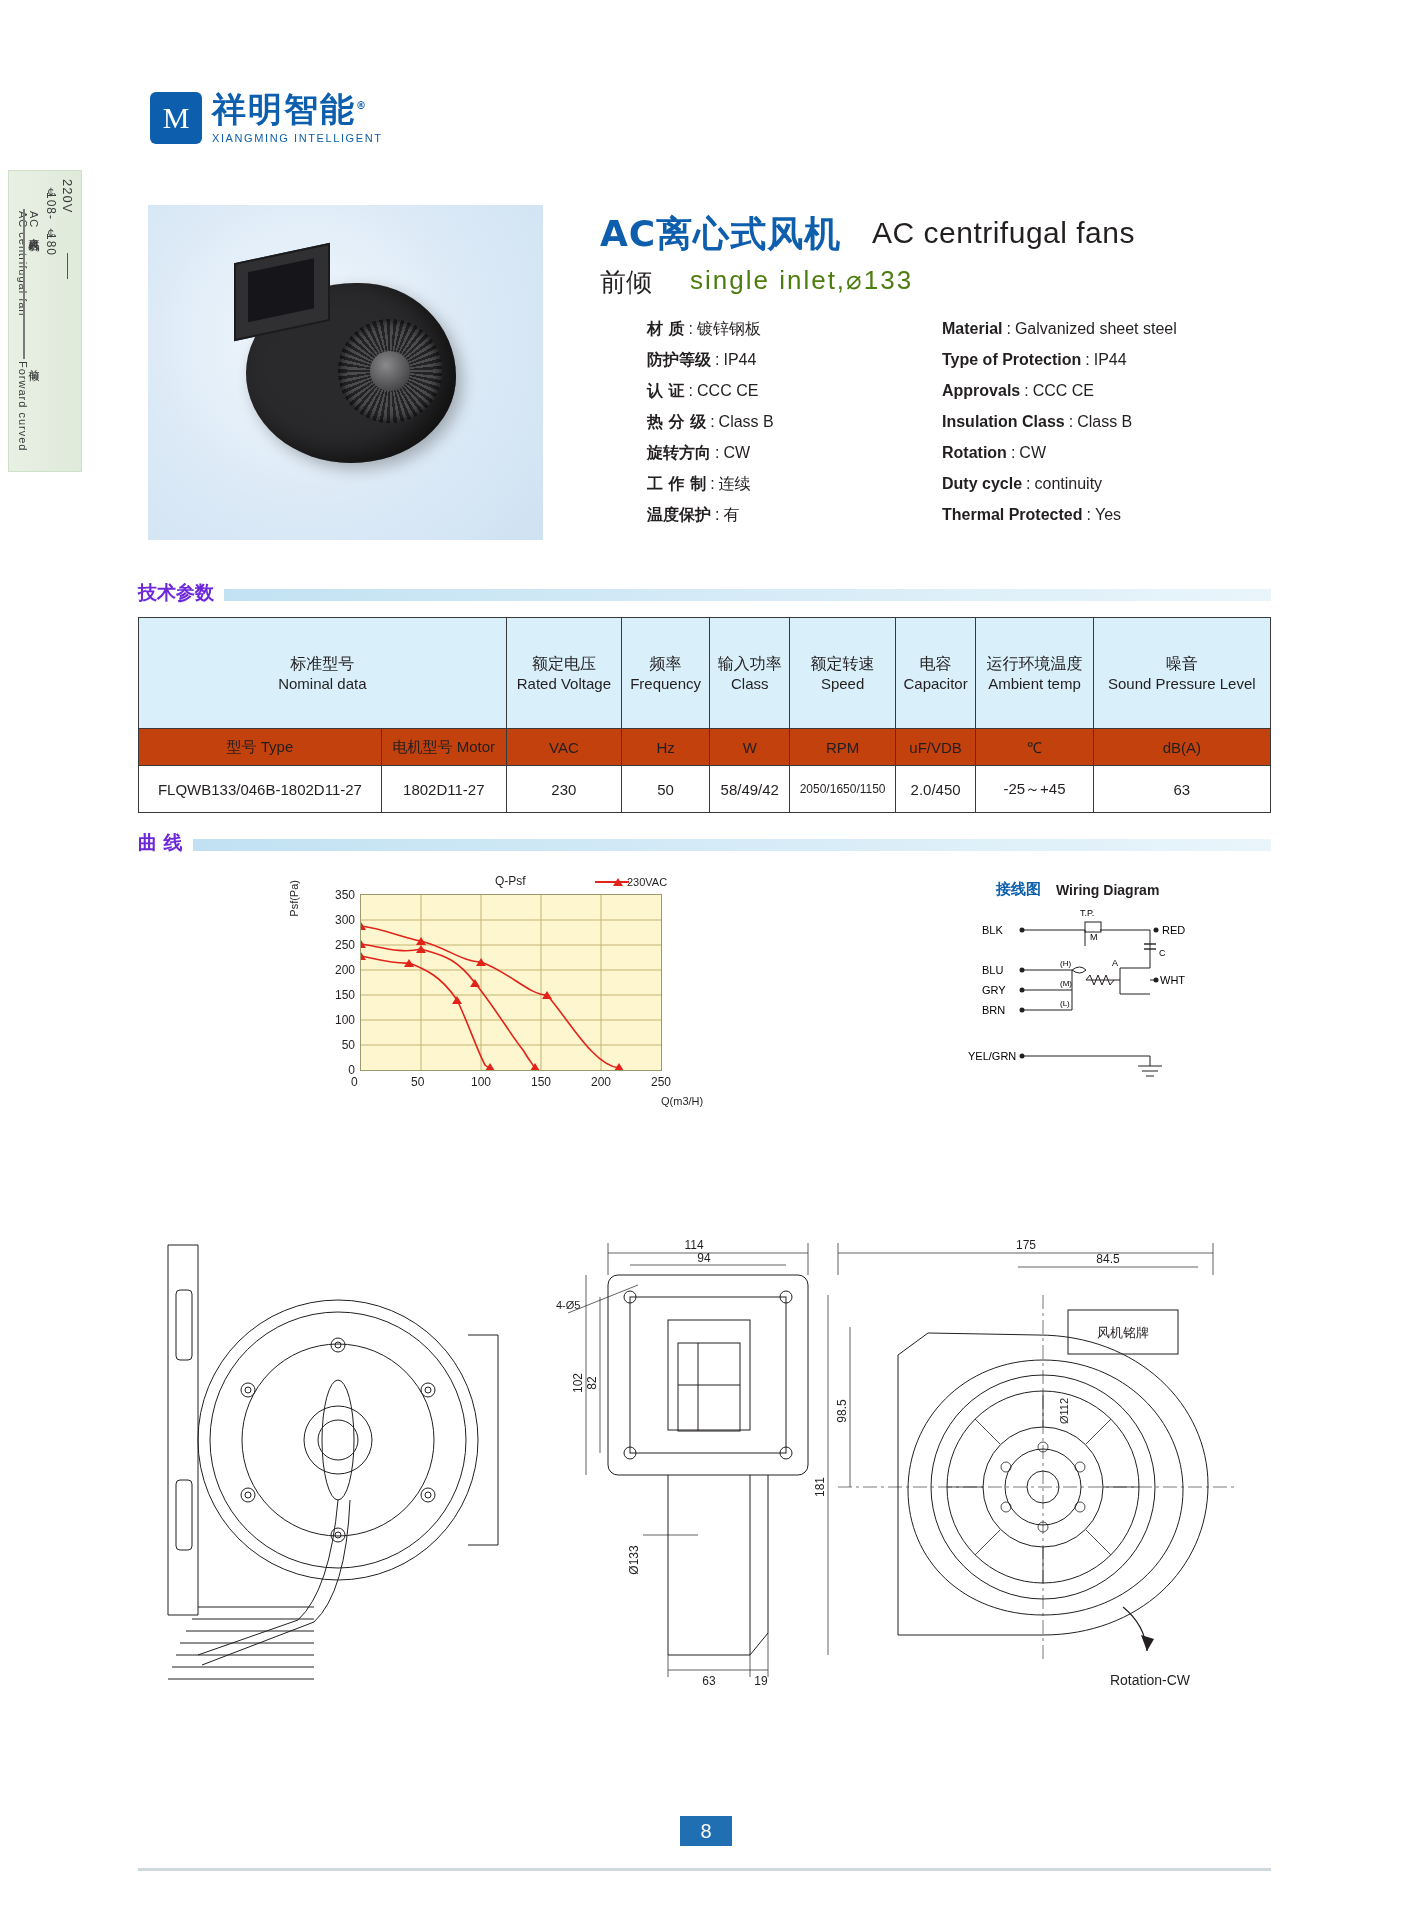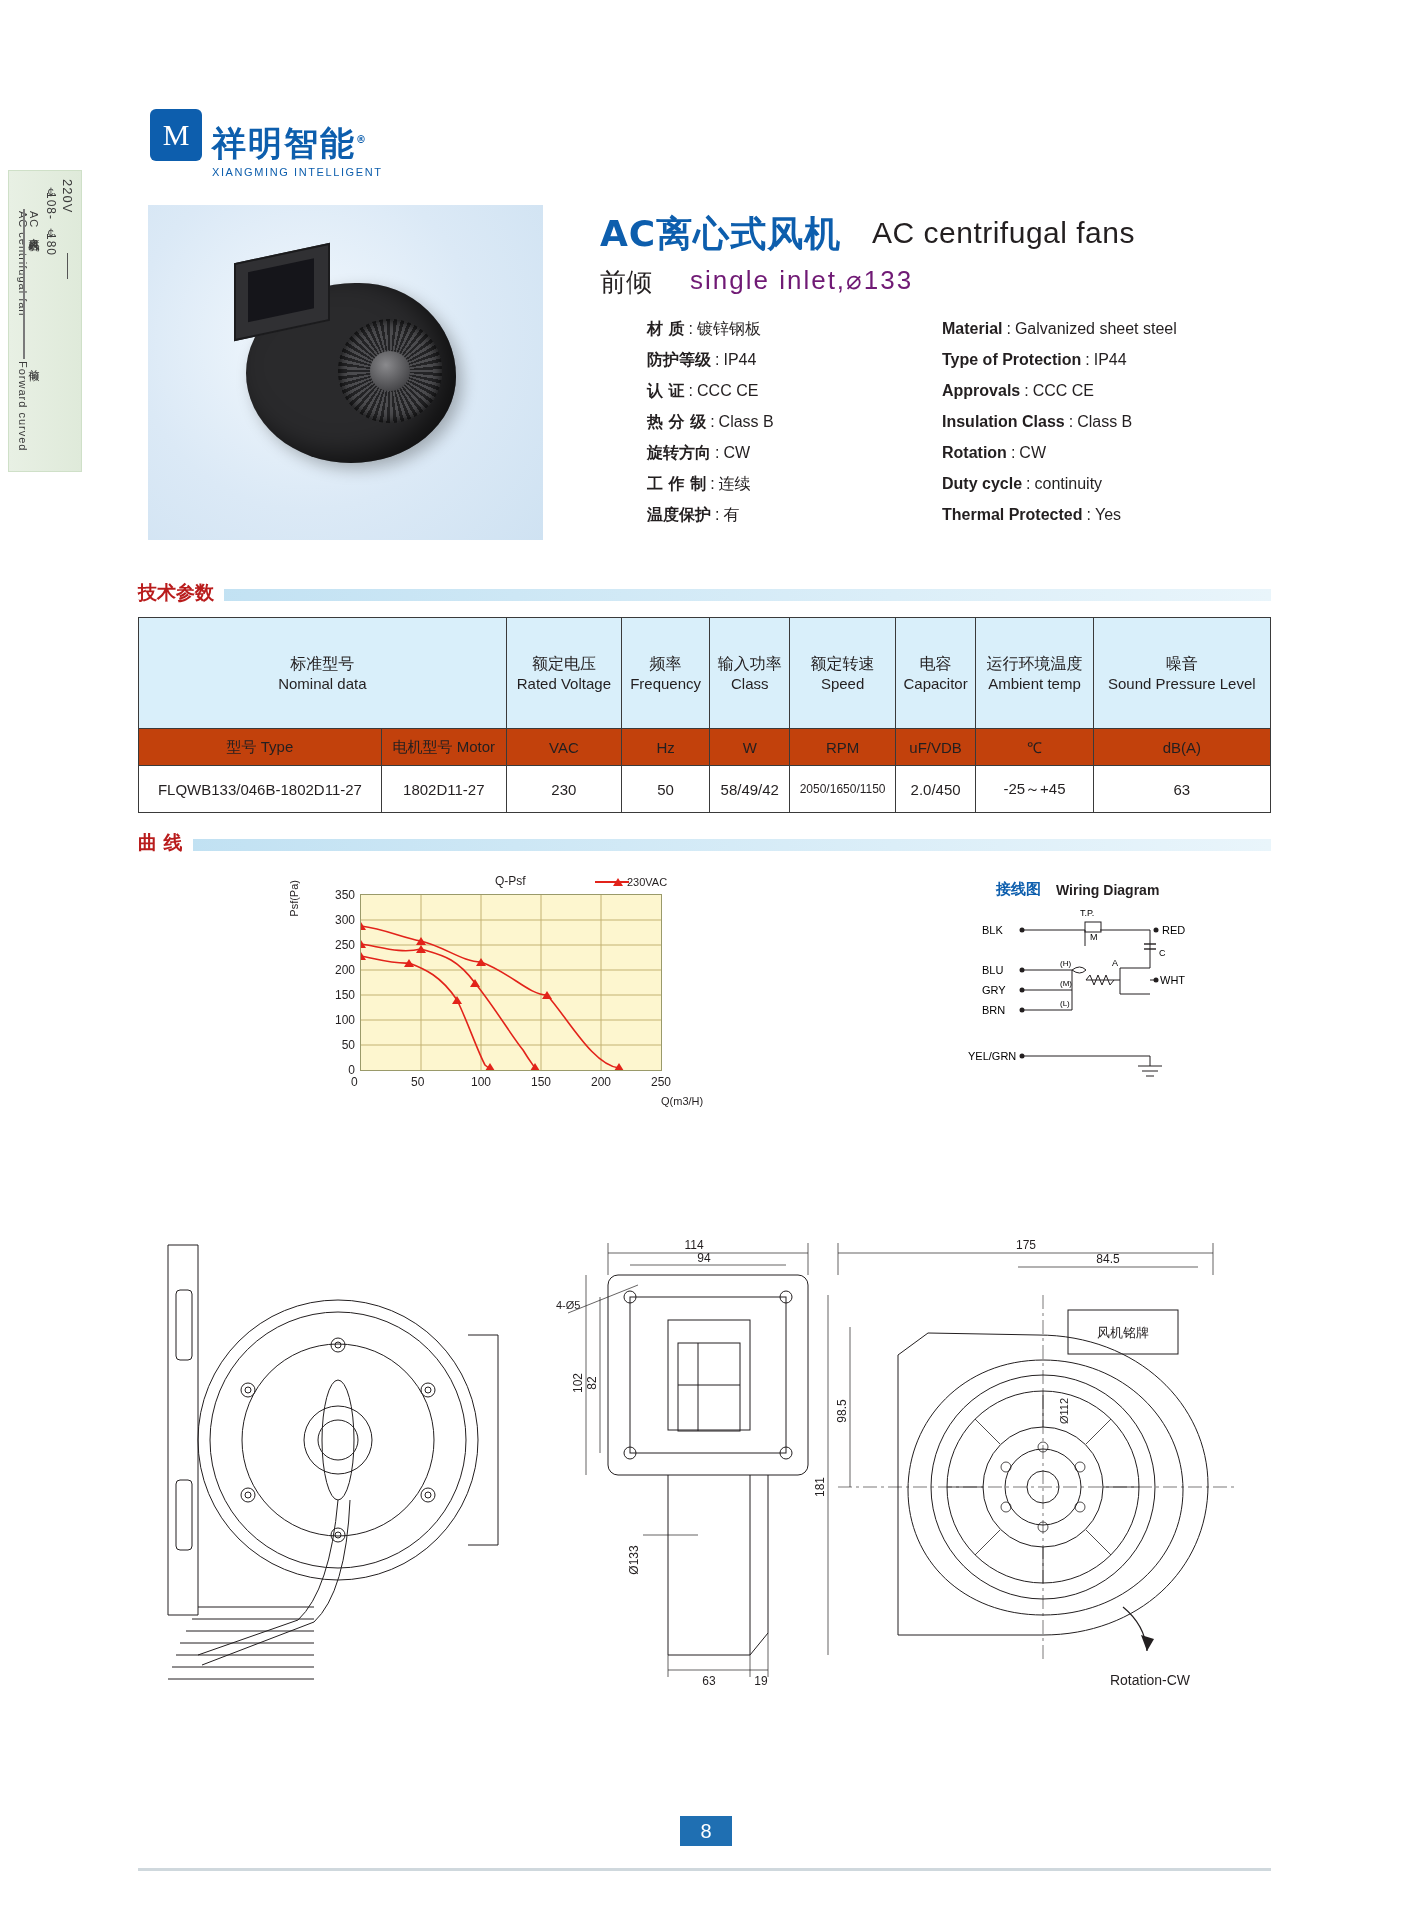--- a/index.html
+++ b/index.html
@@ -39,21 +39,21 @@
     position:absolute;right:56px;top:38px;width:2px;height:150px;background:#7a7a7a;
   }
 
   
   .logo{position:absolute;left:150px;top:92px;display:flex;align-items:center;}
   .logo-mark{
     width:52px;height:52px;border-radius:6px;background:#0d5ead;
     display:flex;align-items:center;justify-content:center;
     color:#fff;font-size:30px;font-family:"Liberation Serif",serif;
   }
-  .logo-text{margin-left:10px;margin-top:34px;}
+  .logo-text{margin-left:10px;}
   .logo-cn{font-size:34px;font-weight:bold;color:#0d5ead;letter-spacing:2px;line-height:1;
            font-family:"DejaVu Sans",sans-serif;}
   .logo-en{font-size:11px;color:#0d5ead;letter-spacing:1.6px;margin-top:6px;}
   .logo-r{font-size:10px;color:#0d5ead;vertical-align:super;}
 
   
   .hero-img{
     position:absolute;left:148px;top:205px;width:395px;height:335px;
     background:radial-gradient(circle at 40% 40%,#f2f8fd 0%,#dbe9f6 55%,#cfe2f2 100%);
   }
@@ -91,37 +91,37 @@
   }
   .title-en{
     position:absolute;left:872px;top:216px;
     font-size:30px;color:#231f20;letter-spacing:.5px;
   }
   .subtitle-cn{
     position:absolute;left:600px;top:265px;font-size:26px;color:#231f20;
     font-family:"DejaVu Sans",sans-serif;
   }
   .subtitle-en{
-    position:absolute;left:690px;top:265px;font-size:26px;color:#701a75;letter-spacing:2px;
+    position:absolute;left:690px;top:265px;font-size:26px;color:#4d7c0f;letter-spacing:2px;
   }
 
   
   .spec{position:absolute;top:313px;font-size:16px;line-height:31px;}
   .spec-cn{left:600px;width:230px;}
   .spec-en{left:895px;width:330px;}
   .spec-row{display:flex;margin-left:47px;}
   .spec-k{font-weight:bold;white-space:nowrap;font-family:"DejaVu Sans",sans-serif;}
   .spec-k.en{font-family:"Liberation Sans",sans-serif;}
   .spec-sep{margin:0 4px;}
   .spec-v{font-weight:normal;}
 
   
   .sec{position:absolute;left:138px;width:1133px;height:26px;}
   .sec-label{
-    position:absolute;left:0;top:0;font-size:19px;font-weight:bold;color:#b91c1c;
+    position:absolute;left:0;top:0;font-size:19px;font-weight:bold;color:#6d28d9;
     background:#fff;padding-right:10px;z-index:2;
     font-family:"DejaVu Sans",sans-serif;
   }
   .sec-bar{
     position:absolute;left:0;top:9px;right:0;height:12px;
     background:linear-gradient(to right,#bfe0f2,#e9f5fb);
   }
 
   
   table.spec-table{

